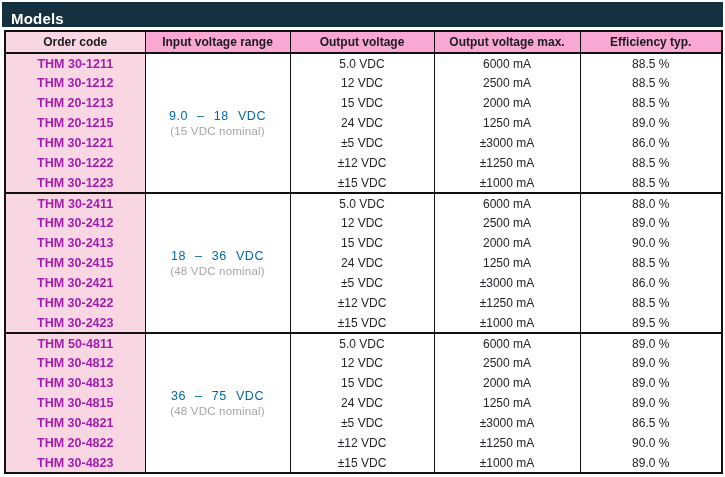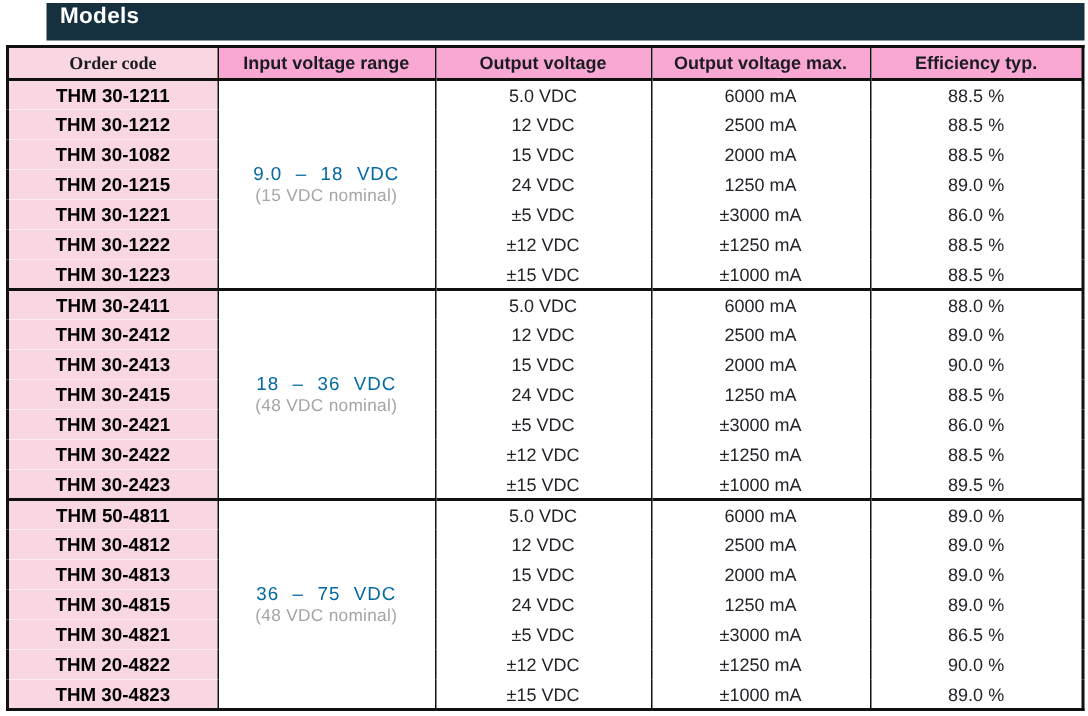--- a/index.html
+++ b/index.html
@@ -15,26 +15,25 @@
     background: #ffffff;
     overflow: hidden;
   }
   .titlebar {
     position: absolute;
     top: 2px; left: 2px; right: 2px;
     height: 25px;
     background: #15303e;
     color: #ffffff;
     display: flex;
-    align-items: flex-start;
+    align-items: flex-end;
     padding-left: 9px;
     font-size: 15px;
     font-weight: bold;
     letter-spacing: 0.2px;
-    margin-left: 29px;
   }
   table.models {
     position: absolute;
     top: 30px; left: 4px;
     width: 717px;
     border-collapse: collapse;
     table-layout: fixed;
     border: 2px solid #111111;
     background: #ffffff;
   }
@@ -46,28 +45,28 @@
     overflow: hidden;
     white-space: nowrap;
   }
   table.models thead th {
     border: 1px solid #111111;
     height: 22px;
     font-size: 12px;
     font-weight: bold;
     background: #f9a8d4;
   }
-  table.models thead th.pink { background: #f9d7e2; font-family: Liberation Serif, serif; }
+  table.models thead th.pink { background: #f9d7e2; }
   table.models tbody tr { height: 20px; }
   table.models tbody tr:first-child td { border-top: 2px solid #111111; }
   td.order-cell {
     background: #f9d7e2;
     font-weight: bold;
     font-size: 12.5px;
-    color: #000000;
+    color: #a21caf;
   }
   td.range-cell { background: #ffffff; }
   .range-main {
     font-size: 12.5px;
     color: #0369a1;
     letter-spacing: 0.6px;
     word-spacing: 5px;
     margin-bottom: 2px;
   }
   .range-nominal {
@@ -118,21 +117,21 @@
           <td class="value-cell">6000 mA</td>
           <td class="value-cell">88.5 %</td>
         </tr>
         <tr>
           <td class="order-cell">THM 30-1212</td>
           <td class="value-cell">12 VDC</td>
           <td class="value-cell">2500 mA</td>
           <td class="value-cell">88.5 %</td>
         </tr>
         <tr>
-          <td class="order-cell">THM 30-1082</td>
+          <td class="order-cell">THM 20-1213</td>
           <td class="value-cell">15 VDC</td>
           <td class="value-cell">2000 mA</td>
           <td class="value-cell">88.5 %</td>
         </tr>
         <tr>
           <td class="order-cell">THM 20-1215</td>
           <td class="value-cell">24 VDC</td>
           <td class="value-cell">1250 mA</td>
           <td class="value-cell">89.0 %</td>
         </tr>

